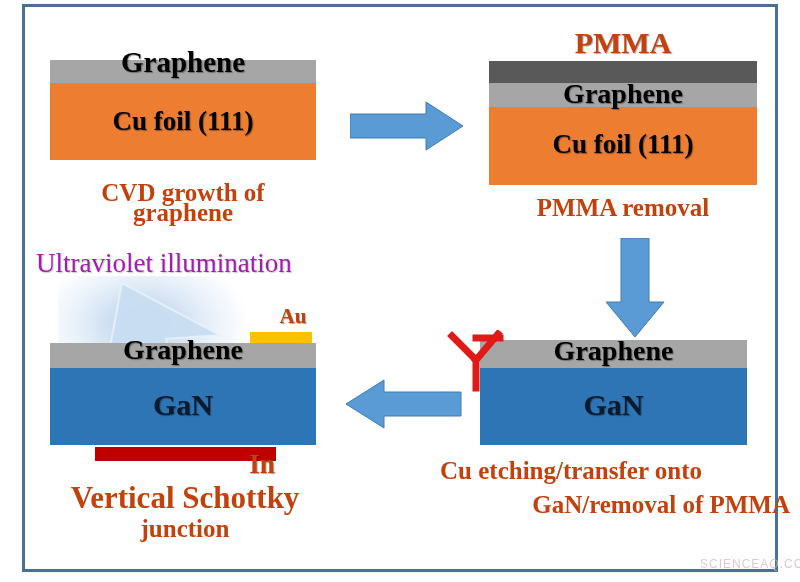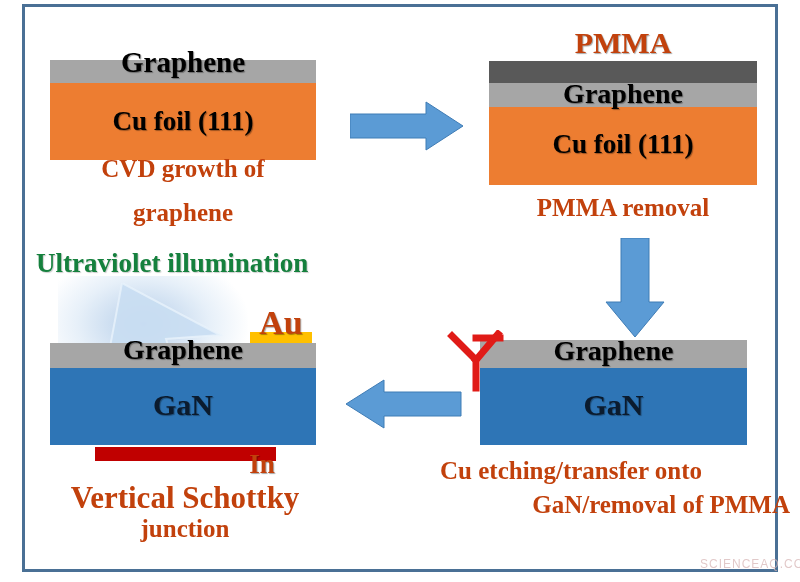--- a/index.html
+++ b/index.html
@@ -42,22 +42,22 @@
   .cap {
     position: absolute;
     text-align: center;
     font-weight: bold;
     color: #c2410c;
     line-height: 1.05;
     white-space: nowrap;
   }
   .redtext {
     position: absolute;
-    font-weight: bold;
-    color: #15803d;
+    font-weight: normal;
+    color: #a21caf;
     white-space: nowrap;
     line-height: 1.0;
   }
   .arrow-right, .arrow-left {
     position: absolute;
   }
   .watermark {
     position: absolute;
     color: #d8b7b7;
     font-family: "Liberation Sans", sans-serif;
@@ -75,21 +75,21 @@
 
 <div id="stage">
 
   <div id="frame"></div>
 
   <div>
     <div class="layer" style="left:50px; top:60px; width:266px; height:23px; background:#a6a6a6;"></div>
     <div class="layer" style="left:50px; top:83px; width:266px; height:77px; background:#ED7D31;"></div>
     <div class="layer" style="left:50px; top:44px; width:266px; height:36px; font-size:29px; text-shadow:1px 1px 1px rgba(0,0,0,0.35);">Graphene</div>
     <div class="layer" style="left:50px; top:103px; width:266px; height:36px; font-size:27px; text-shadow:1px 1px 1px rgba(0,0,0,0.35);">Cu foil (111)</div>
-    <div class="cap" style="left:50px; top:156px; width:266px; font-size:25px;">CVD growth of</div>
+    <div class="cap" style="left:50px; top:180px; width:266px; font-size:25px;">CVD growth of</div>
     <div class="cap" style="left:50px; top:200px; width:266px; font-size:25px;">graphene</div>
   </div>
 
   <svg class="arrow-right" style="left:350px; top:100px;" width="114" height="52" viewBox="0 0 114 52">
     <polygon points="0,14 76,14 76,2 113,26 76,50 76,38 0,38" fill="#5B9BD5" stroke="#3F7CB5" stroke-width="1"></polygon>
   </svg>
 
   <div>
     <div class="cap" style="left:488px; top:27px; width:270px; font-size:30px; text-shadow:1px 1px 1px rgba(0,0,0,0.35);">PMMA</div>
     <div class="layer" style="left:489px; top:61px; width:268px; height:22px; background:#595959;"></div>
@@ -126,21 +126,21 @@
   <div>
 
     <div class="beam-glow" style="left:58px; top:276px; width:190px; height:120px;
                 background: radial-gradient(ellipse at 45% 40%, rgba(120,165,215,0.55) 0%, rgba(175,205,235,0.30) 45%, rgba(255,255,255,0) 72%);"></div>
     <svg style="position:absolute; left:70px; top:283px;" width="170" height="110" viewBox="0 0 170 110">
       <polygon points="52,0 150,52 96,56 110,100 60,62 34,96" fill="#c9ddf2" opacity="0.92"></polygon>
       <polygon points="52,0 150,52 96,56 110,100 60,62 34,96" fill="none" stroke="#e9f2fb" stroke-width="2" opacity="0.8"></polygon>
     </svg>
 
     <div class="layer" style="left:250px; top:332px; width:62px; height:14px; background:#FFC000;"></div>
-    <div class="cap" style="left:248px; top:305px; width:66px; font-size:34px; text-shadow:1px 1px 1px rgba(0,0,0,0.35);">Au</div>
+    <div class="cap" style="left:260px; top:305px; width:66px; font-size:21px; text-shadow:1px 1px 1px rgba(0,0,0,0.35);">Au</div>
 
     <div class="layer" style="left:50px; top:343px; width:266px; height:25px; background:#a6a6a6;"></div>
     <div class="layer" style="left:50px; top:368px; width:266px; height:77px; background:#2E75B6;"></div>
 
     <div class="layer" style="left:50px; top:333px; width:266px; height:34px; font-size:28px; text-shadow:1px 1px 1px rgba(0,0,0,0.35);">Graphene</div>
     <div class="layer" style="left:50px; top:387px; width:266px; height:36px; font-size:30px; color:#0b1b2e; text-shadow:1px 1px 1px rgba(0,0,0,0.35);">GaN</div>
 
     <div class="layer" style="left:95px; top:447px; width:181px; height:14px; background:#C00000;"></div>
     <div class="cap" style="left:232px; top:450px; width:60px; font-size:27px; text-shadow:1px 1px 1px rgba(0,0,0,0.35);">In</div>
 

